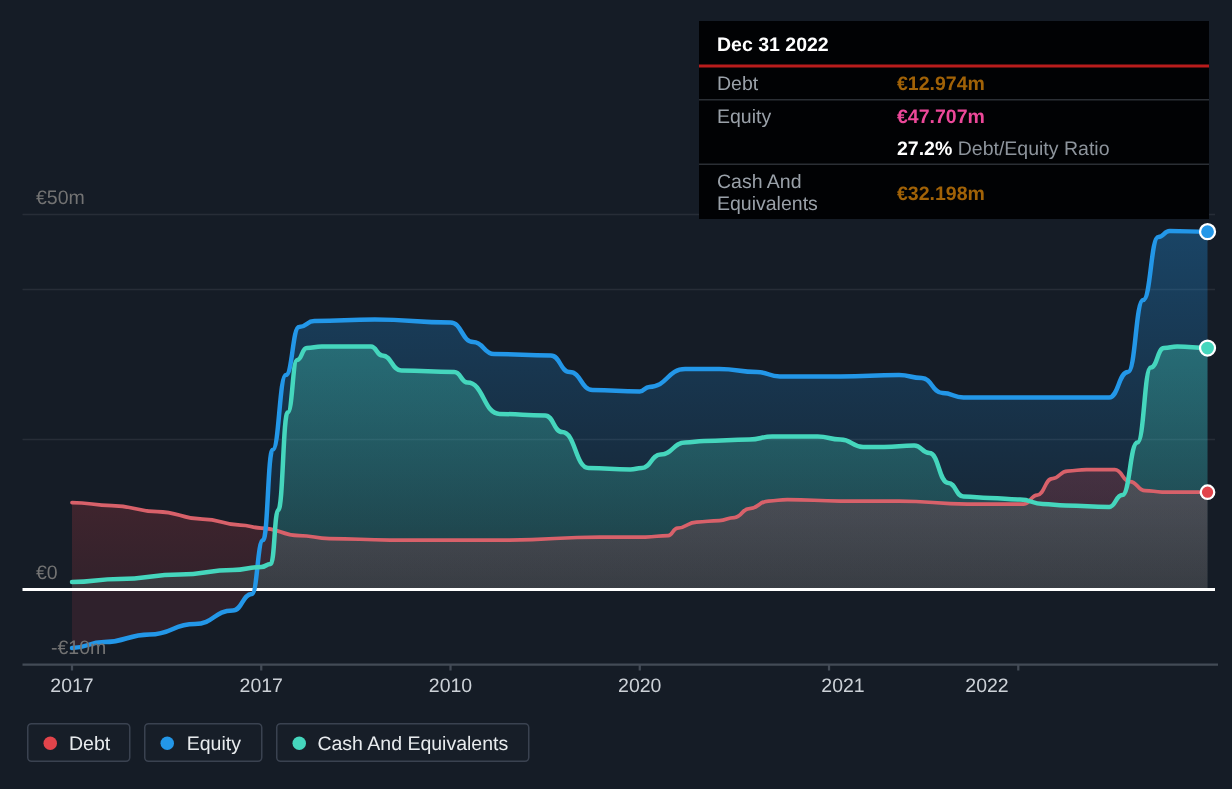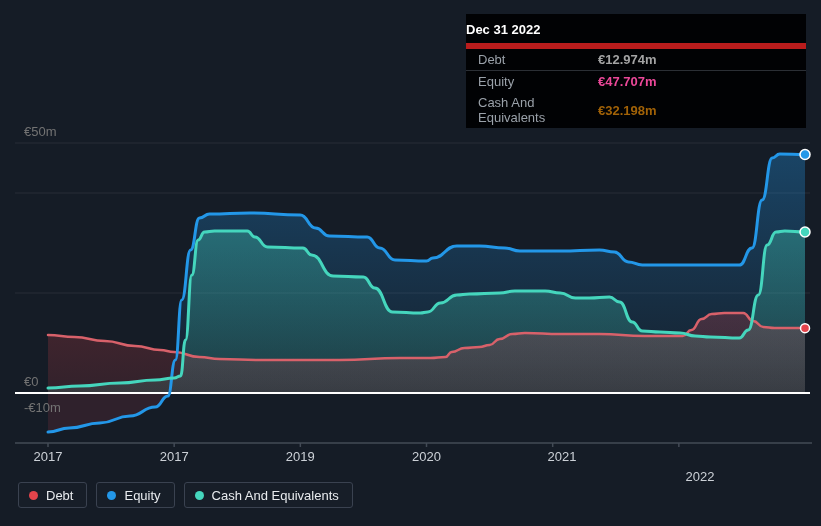--- a/index.html
+++ b/index.html
@@ -4,21 +4,21 @@
 <style>
   html,body{margin:0;padding:0;background:#151c26;}
   .stage{position:relative;width:821px;height:526px;background:#151c26;overflow:hidden;
          font-family:"Liberation Sans","DejaVu Sans",sans-serif;}
   svg.chart{position:absolute;left:0;top:0;}
   .y-label{position:absolute;left:24px;color:#737373;font-size:13px;line-height:15px;}
   .x-label{position:absolute;top:449px;transform:translateX(-50%);color:#ccd1d7;font-size:13px;}
   
   .tooltip{position:absolute;left:466px;top:14px;width:340px;background:#010204;color:#fff;
            font-size:13px;z-index:5;box-sizing:border-box;}
-  .t-title{padding:8px 0 6px;font-weight:bold;color:#fff;border-bottom:6px solid #b91c1c;}
+  .t-title{padding:8px 12px 6px;font-weight:bold;color:#fff;border-bottom:2px solid #b91c1c;}
   .t-row{display:flex;align-items:center;padding:3px 12px;line-height:15px;}
   .t-row.sep{border-bottom:1px solid #2b2f35;}
   .t-label{width:120px;color:#9aa1a9;flex:none;}
   .t-value{font-weight:bold;}
   .t-ratio-bold{font-weight:bold;color:#fff;}
   .t-ratio-rest{color:#8d949c;}
   
   .legend{position:absolute;left:18px;top:482px;display:flex;gap:9px;}
   .legend-item{display:flex;align-items:center;gap:8px;height:26px;padding:0 13px 0 10px;
                border:1px solid #3a4250;border-radius:3px;color:#e8ebee;font-size:13px;
@@ -70,40 +70,44 @@
       <line x1="552.6800000000001" y1="443" x2="552.6800000000001" y2="447" stroke="#434b56" stroke-width="1.5"></line>
       <line x1="678.85" y1="443" x2="678.85" y2="447" stroke="#434b56" stroke-width="1.5"></line>
       <circle cx="805.02" cy="328.13" r="4.5" fill="#e2444b" stroke="#ffffff" stroke-width="1.5"></circle>
       <circle cx="805.02" cy="154.465" r="5" fill="#2397e8" stroke="#ffffff" stroke-width="1.5"></circle>
       <circle cx="805.02" cy="232.01" r="5" fill="#45d6bd" stroke="#ffffff" stroke-width="1.5"></circle>
     </svg>
 
   <div id="y-labels">
       <div class="y-label" style="top: 124px;">€50m</div>
       <div class="y-label" style="top: 374px;">€0</div>
-      <div class="y-label" style="top: 400px;">-€10m</div>
+      <div class="y-label" style="top: 424px; margin-left: 10px;">-€10m</div>
     </div>
   <div id="x-labels">
       <div class="x-label" style="left: 48px;">2017</div>
       <div class="x-label" style="left: 174.17px;">2017</div>
-      <div class="x-label" style="left: 300.34px;">2019</div>
+      <div class="x-label" style="left: 300.34px;">2010</div>
       <div class="x-label" style="left: 426.51px;">2020</div>
       <div class="x-label" style="left: 562px;">2021</div>
-      <div class="x-label" style="left: 700px; margin-top: 20px;">2022</div>
+      <div class="x-label" style="left: 658px;">2022</div>
     </div>
 
   <div class="tooltip">
     <div class="t-title">Dec 31 2022</div>
     <div class="t-row sep">
       <span class="t-label">Debt</span>
-      <span class="t-value" style="color: #a3a3a3;">€12.974m</span>
+      <span class="t-value" style="color: #a16207;">€12.974m</span>
     </div>
     <div class="t-row">
       <span class="t-label">Equity</span>
       <span class="t-value" style="color: #ec4899;">€47.707m</span>
+    </div>
+    <div class="t-row sep">
+      <span class="t-label"></span>
+      <span><span class="t-ratio-bold">27.2%</span><span class="t-ratio-rest"> Debt/Equity Ratio</span></span>
     </div>
     <div class="t-row">
       <span class="t-label">Cash And Equivalents</span>
       <span class="t-value" style="color: #a16207;">€32.198m</span>
     </div>
   </div>
 
   <div class="legend">
     <div class="legend-item">
       <span class="legend-dot" style="background: rgb(226, 68, 75);"></span>

